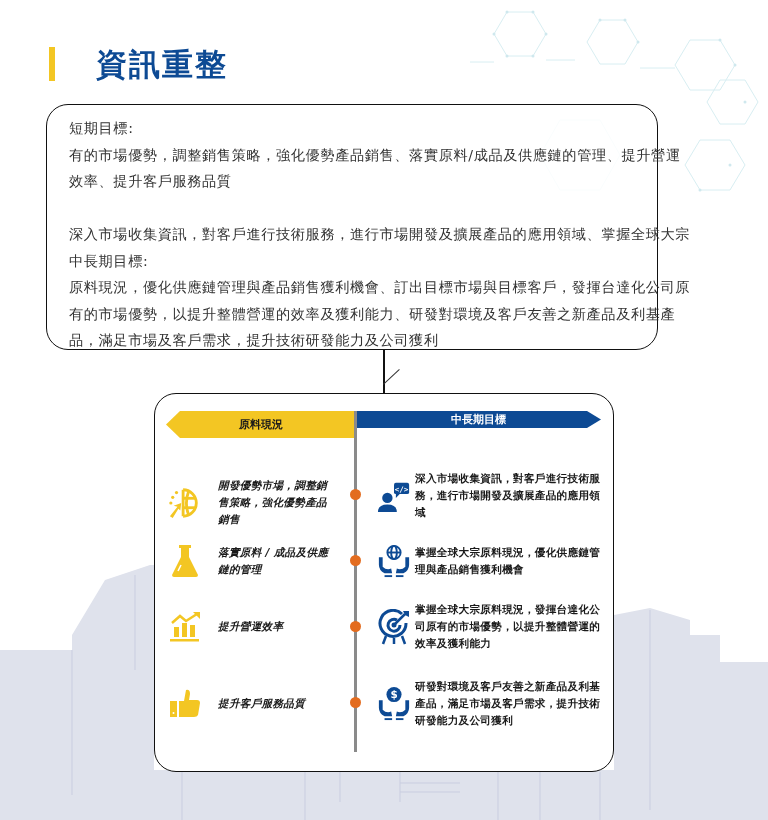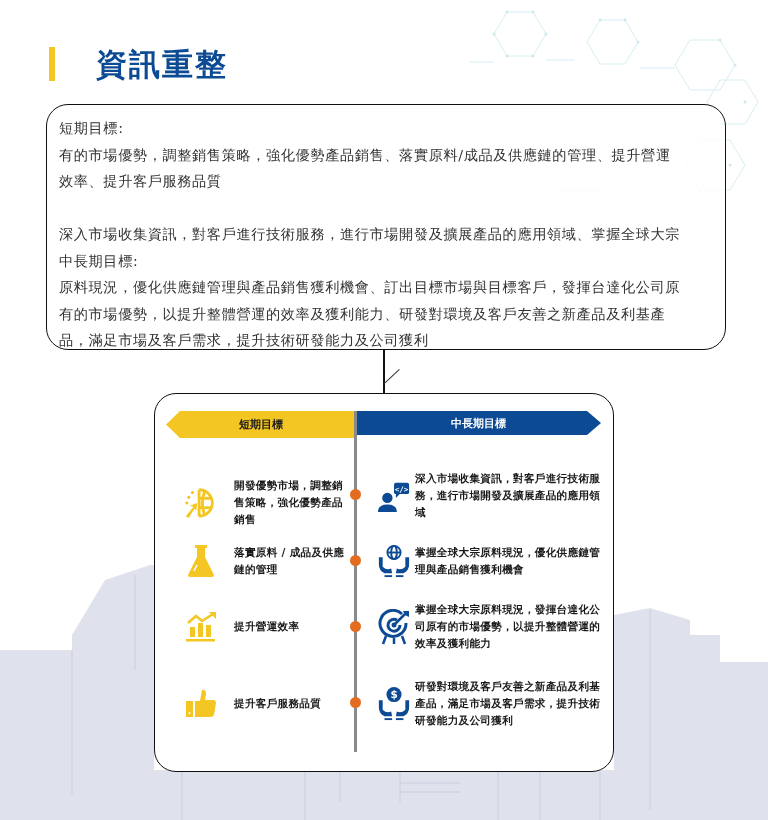--- a/index.html
+++ b/index.html
@@ -9,42 +9,42 @@
   
   .bg-hex { position: absolute; left: 0; top: 0; width: 768px; height: 360px; pointer-events: none; }
   .bg-city { position: absolute; left: 0; top: 540px; width: 768px; height: 280px; pointer-events: none; }
 
   
   .title-wrap { position: absolute; left: 49px; top: 44px; height: 40px; display: flex; align-items: center; gap: 27px; }
   .title-bar { width: 6px; height: 34px; background: #f3c623; margin-right: 14px; }
   .title { font-size: 31px; font-weight: bold; color: #0d4a94; letter-spacing: 2px; line-height: 40px; }
 
   
-  .textbox { position: absolute; left: 46px; top: 104px; width: 680px; height: 246px; border: 1.5px solid #111; border-radius: 22px; background: rgba(255,255,255,0.85); padding: 10px 12px 0 12px; }
+  .textbox { position: absolute; left: 46px; top: 104px; width: 612px; height: 246px; border: 1.5px solid #111; border-radius: 22px; background: rgba(255,255,255,0.85); padding: 10px 12px 0 22px; }
   .tb-line { font-size: 14.2px; line-height: 26.5px; color: #333; letter-spacing: 0.6px; white-space: nowrap; }
   .tb-gap { height: 26.5px; }
 
   
   .conn-v { position: absolute; left: 383px; top: 350px; width: 1.5px; height: 43px; background: #111; }
   .conn-d { position: absolute; left: 383px; top: 384px; width: 22px; height: 1.2px; background: #333; transform-origin: 0 0; transform: rotate(-43deg); }
 
   
   .card { position: absolute; left: 154px; top: 393px; width: 460px; height: 379px; border: 1.5px solid #111; border-radius: 22px; background: #ffffff; }
   .hdr-left { position: absolute; left: 166px; top: 411px; width: 190px; height: 27px; background: #f3c623; clip-path: polygon(14px 0, 100% 0, 100% 100%, 14px 100%, 0 50%); display: flex; align-items: center; justify-content: center; }
-  .hdr-right { position: absolute; left: 356px; top: 411px; width: 245px; height: 24px; background: #0d4a94; clip-path: polygon(0 0, calc(100% - 14px) 0, 100% 50%, calc(100% - 14px) 100%, 0 100%); display: flex; align-items: center; justify-content: center; }
+  .hdr-right { position: absolute; left: 356px; top: 411px; width: 245px; height: 17px; background: #0d4a94; clip-path: polygon(0 0, calc(100% - 14px) 0, 100% 50%, calc(100% - 14px) 100%, 0 100%); display: flex; align-items: center; justify-content: center; }
   .hdr-left span { font-size: 11px; font-weight: bold; color: #1a1a1a; padding-left: 0; }
   .hdr-right span { font-size: 11px; font-weight: bold; color: #ffffff; }
 
   .timeline { position: absolute; left: 354px; top: 411px; width: 3px; height: 341px; background: #8a8a8a; }
   .dot { position: absolute; width: 11px; height: 11px; border-radius: 50%; background: #e36c1f; left: 350px; }
 
   .item { position: absolute; display: flex; align-items: center; }
   .item .ic { width: 34px; height: 34px; flex: none; display: flex; align-items: center; justify-content: center; }
   .item .txt { font-size: 10.6px; line-height: 17px; color: #1a1a1a; font-weight: bold; letter-spacing: 0.3px; }
-  .item.left { left: 184px; width: 170px; }
+  .item.left { left: 168px; width: 170px; font-style: italic; }
   .item.left .txt { margin-left: 16px; width: 115px; }
   .item.right { left: 377px; width: 232px; }
   .item.right .txt { margin-left: 4px; width: 190px; }
 </style>
 </head>
 <body>
 
 <svg class="bg-hex" viewBox="0 0 768 360">
   <g stroke="#d8eef2" stroke-width="1" fill="none">
     <polygon points="507,12 533,12 546,34 533,56 507,56 494,34"></polygon>
@@ -114,21 +114,21 @@
   <div class="tb-line">有的市場優勢，以提升整體營運的效率及獲利能力、研發對環境及客戶友善之新產品及利基產</div>
   <div class="tb-line">品，滿足市場及客戶需求，提升技術研發能力及公司獲利</div>
 </div>
 
 <div class="conn-v"></div>
 <div class="conn-d"></div>
 
 <div class="card"></div>
 
 <div class="hdr-left">
-  <span>短期目標</span>
+  <span>原料現況</span>
 </div>
 <div class="hdr-right">
   <span>中長期目標</span>
 </div>
 
 <div class="timeline"></div>
 <div class="dot" style="top:489px"></div>
 <div class="dot" style="top:555px"></div>
 <div class="dot" style="top:621px"></div>
 <div class="dot" style="top:697px"></div>

